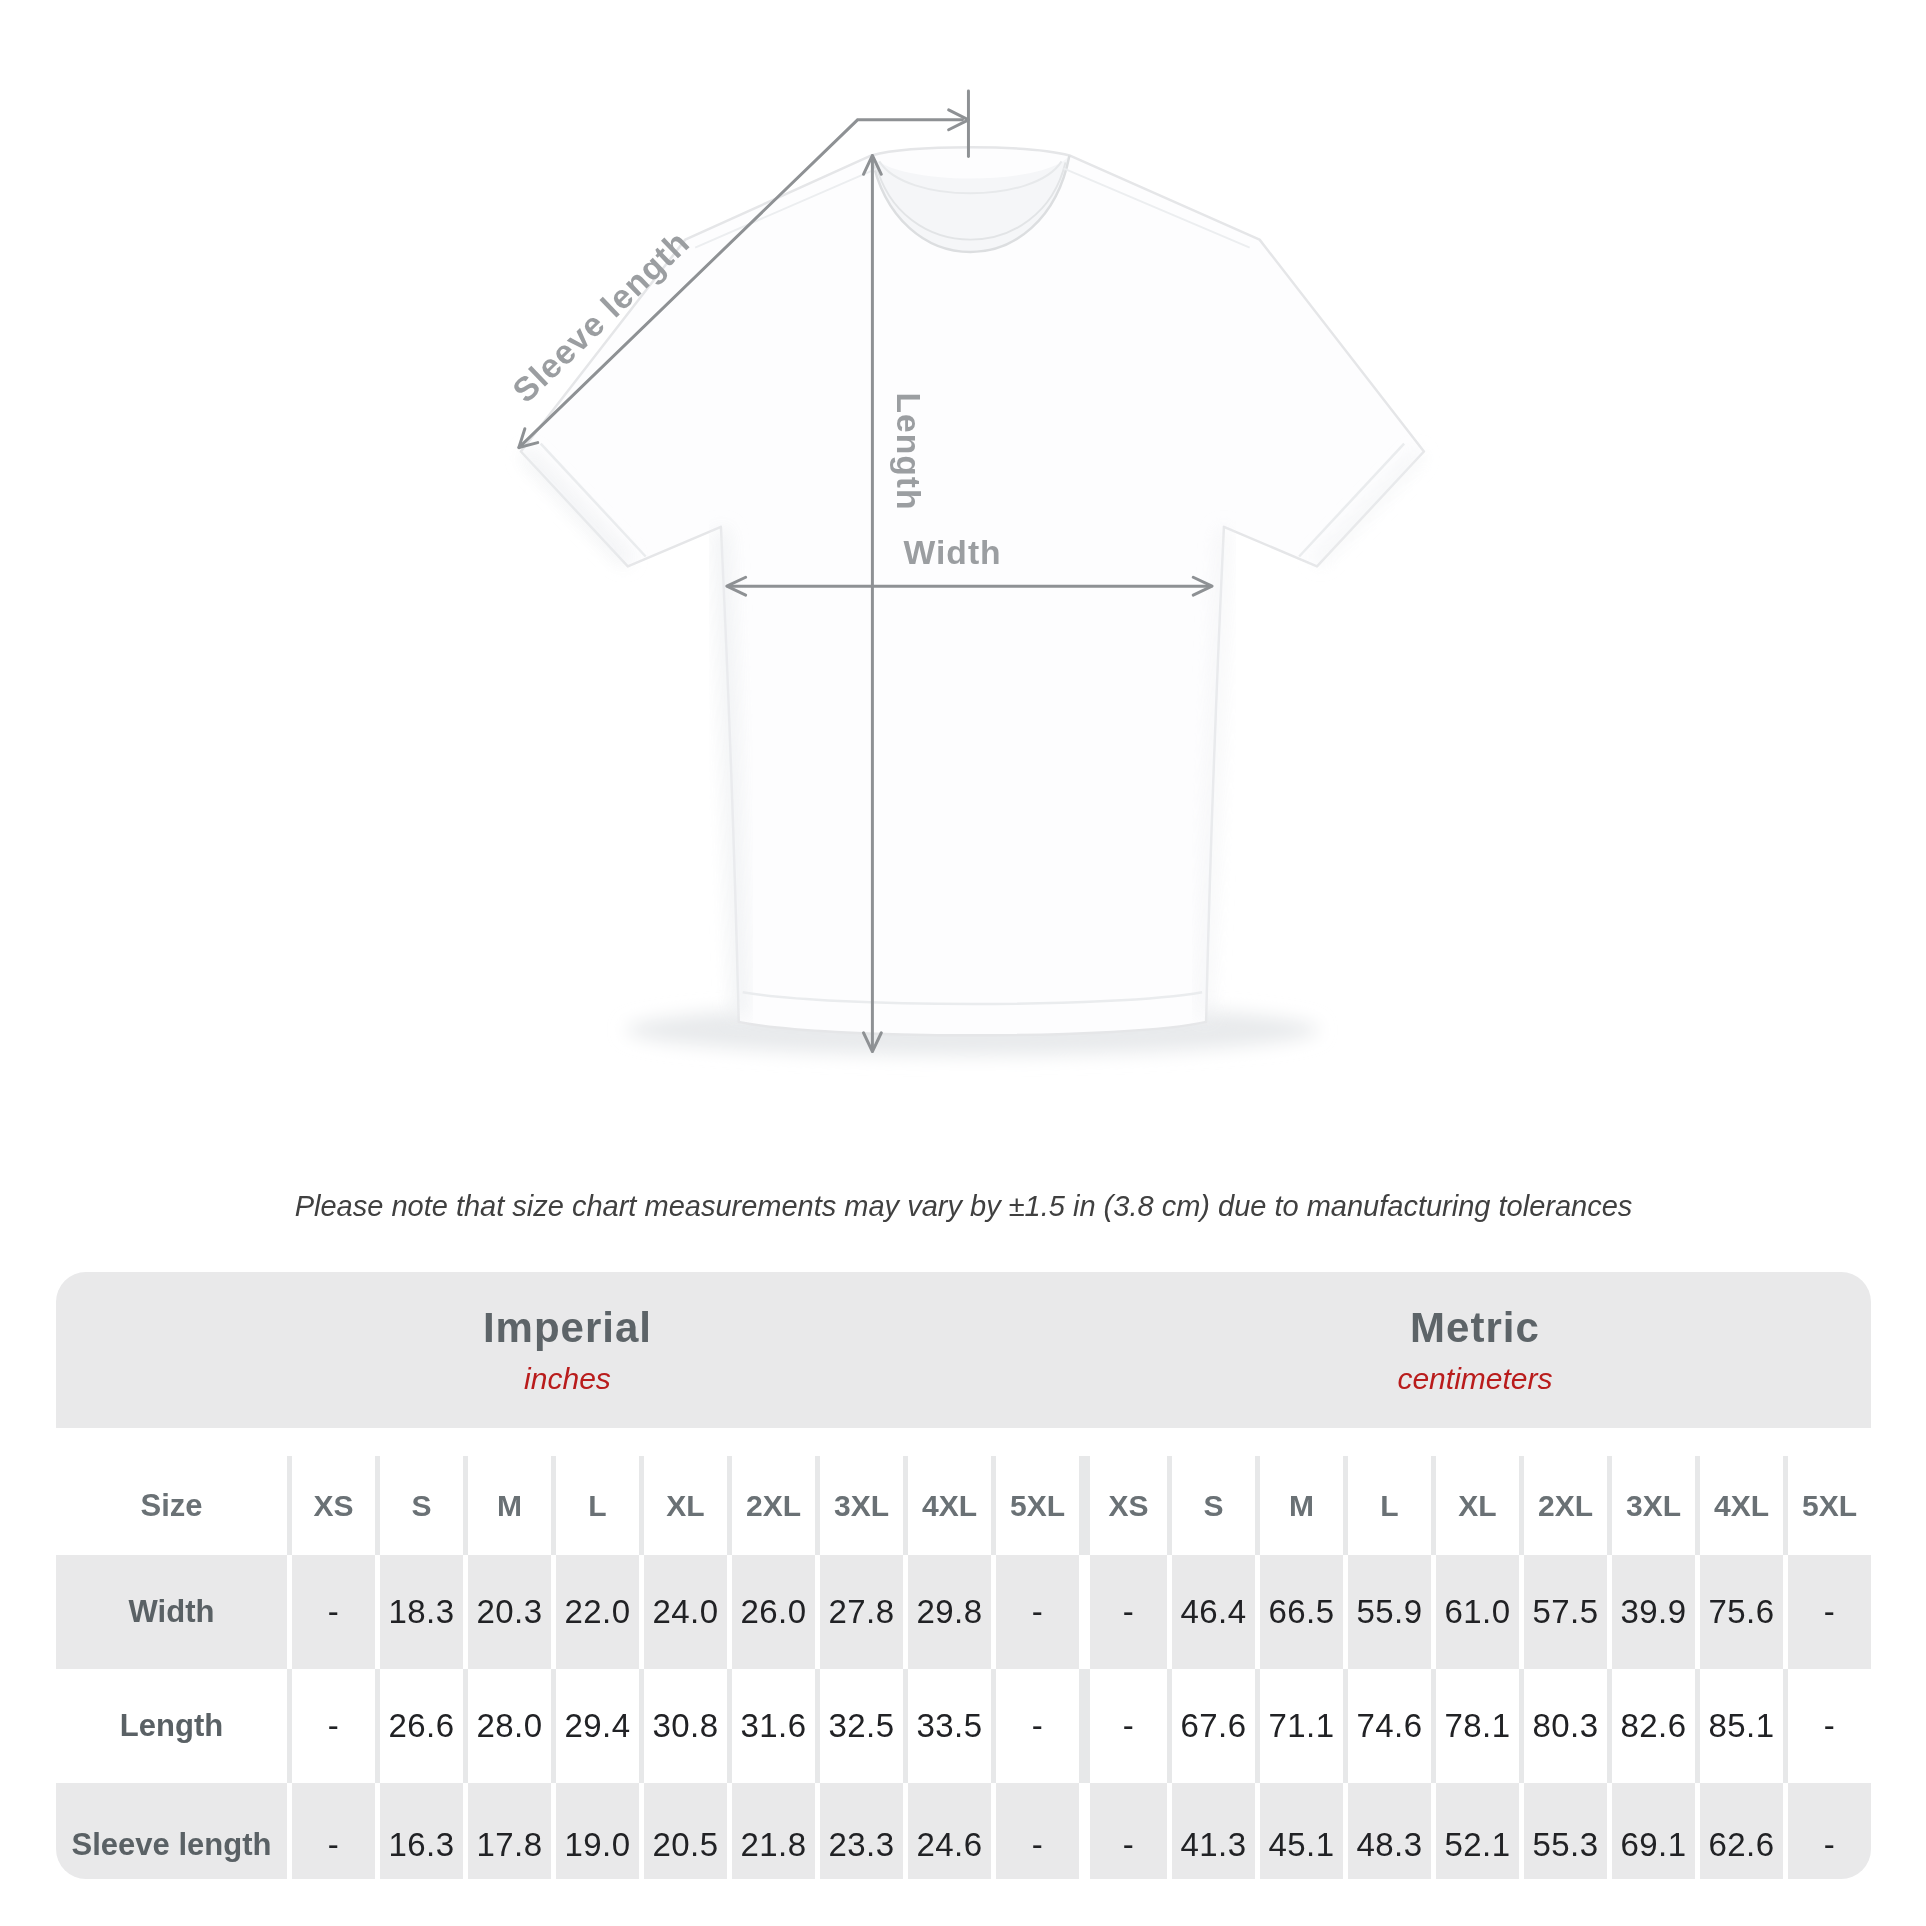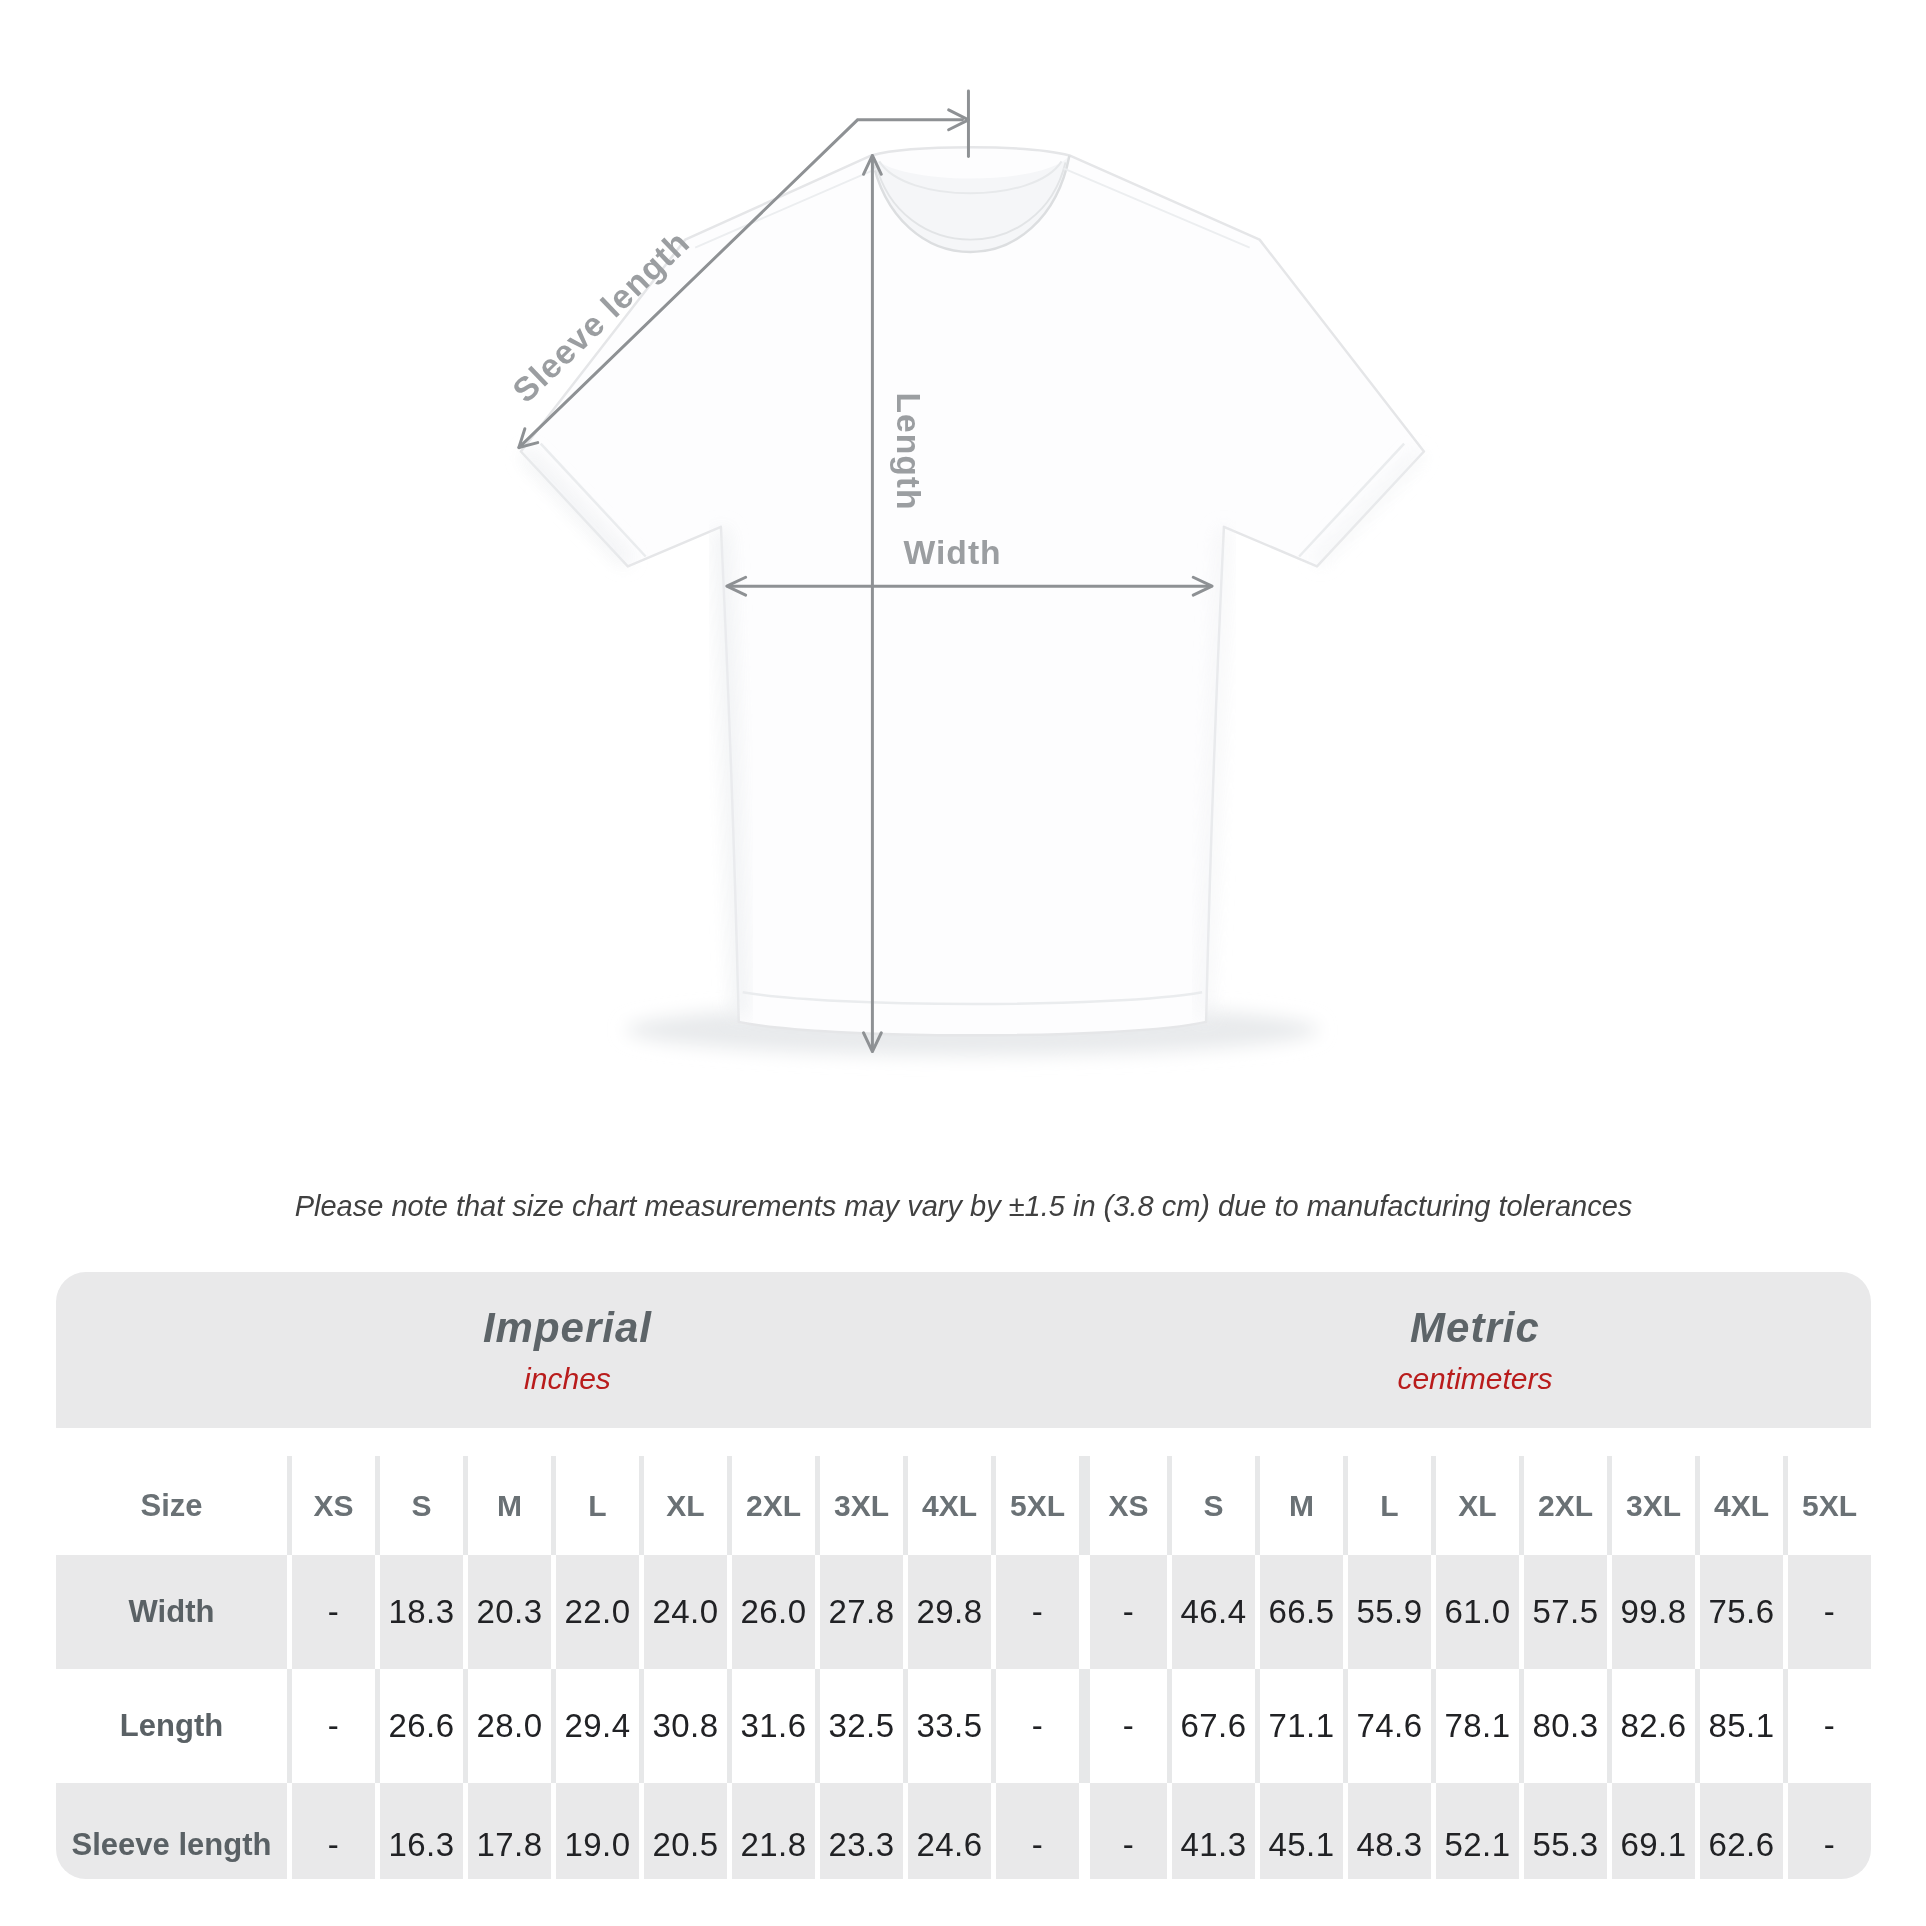--- a/index.html
+++ b/index.html
@@ -21,21 +21,21 @@
   }
   
   .size-table{
     position:absolute;left:56px;top:1272px;width:1815px;height:607px;
     border-radius:30px;overflow:hidden;background:#ffffff;
   }
   .band{display:flex;height:156px;background:#e9e9ea;}
   .band-half{display:flex;flex-direction:column;align-items:center;justify-content:center;gap:10px;}
   .band-left{width:56.36%;}
   .band-right{width:43.64%;}
-  .band-title{font-size:42px;font-weight:bold;font-style:italic;color:#5d6468;letter-spacing:1px;}
+  .band-title{font-size:42px;font-weight:bold;color:#5d6468;letter-spacing:1px;}
   .band-sub{font-size:30px;font-style:italic;color:#b91c1c;}
   .row{display:grid;grid-template-columns:231px repeat(18,1fr);}
   .row-header{height:99px;--sepc:#e7e8e9;background:#ffffff;margin-top:28px;}
   .row-data{height:114px;}
   .row-last{height:124px;}
   .r-gray{--sepc:#ffffff;background:#e9e9ea;}
   .r-white{--sepc:#e7e8e9;background:#ffffff;}
   .cell{
     display:flex;align-items:center;justify-content:center;
     box-sizing:border-box;overflow:hidden;
@@ -170,21 +170,21 @@
       <div class="cell val">26.0</div>
       <div class="cell val">27.8</div>
       <div class="cell val">29.8</div>
       <div class="cell val">-</div>
       <div class="cell val msep">-</div>
       <div class="cell val">46.4</div>
       <div class="cell val">66.5</div>
       <div class="cell val">55.9</div>
       <div class="cell val">61.0</div>
       <div class="cell val">57.5</div>
-      <div class="cell val">99.8</div>
+      <div class="cell val">39.9</div>
       <div class="cell val">75.6</div>
       <div class="cell val">-</div>
     </div>
 
     <div class="row row-data r-white">
       <div class="cell row-label">Length</div>
       <div class="cell val">-</div>
       <div class="cell val">26.6</div>
       <div class="cell val">28.0</div>
       <div class="cell val">29.4</div>

